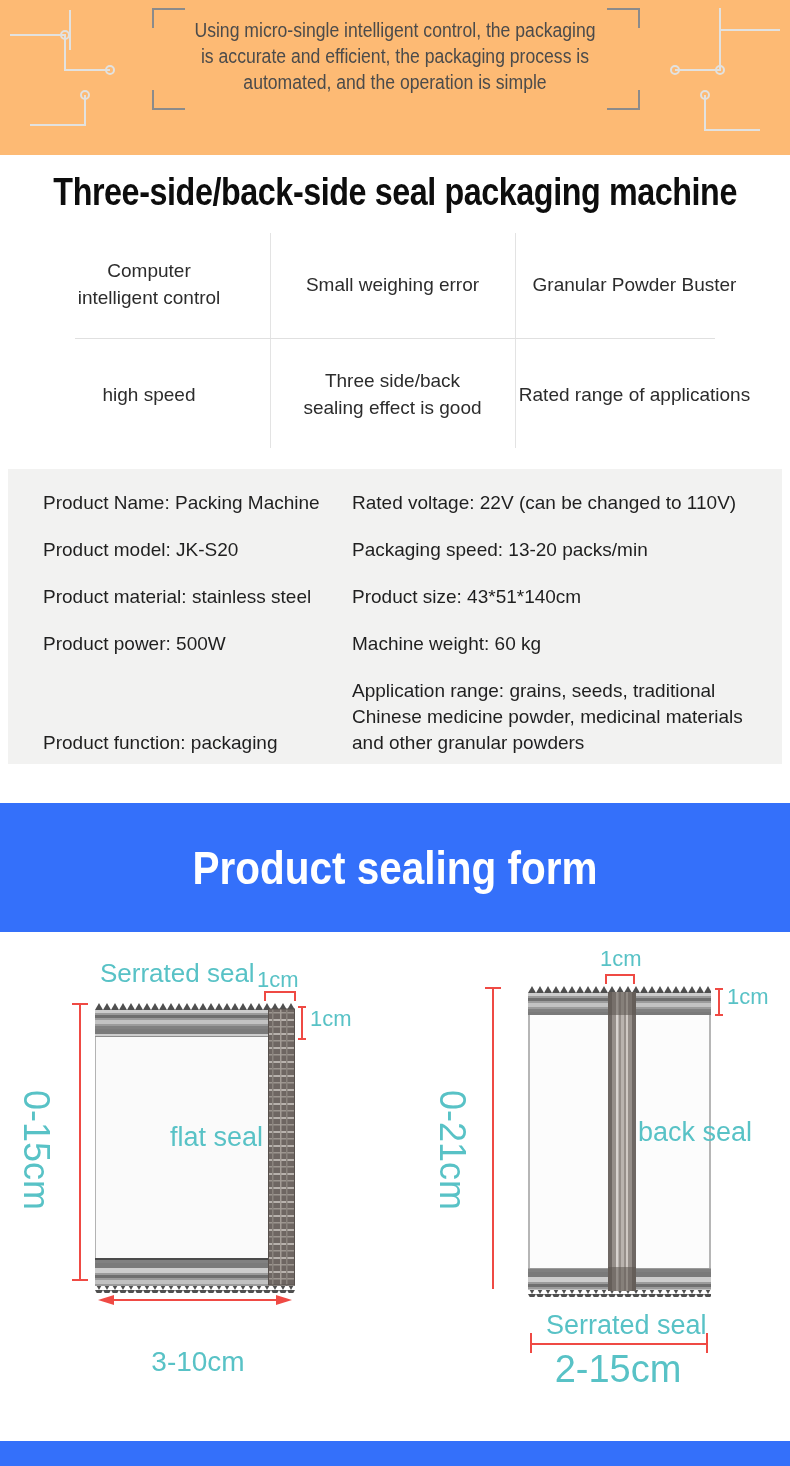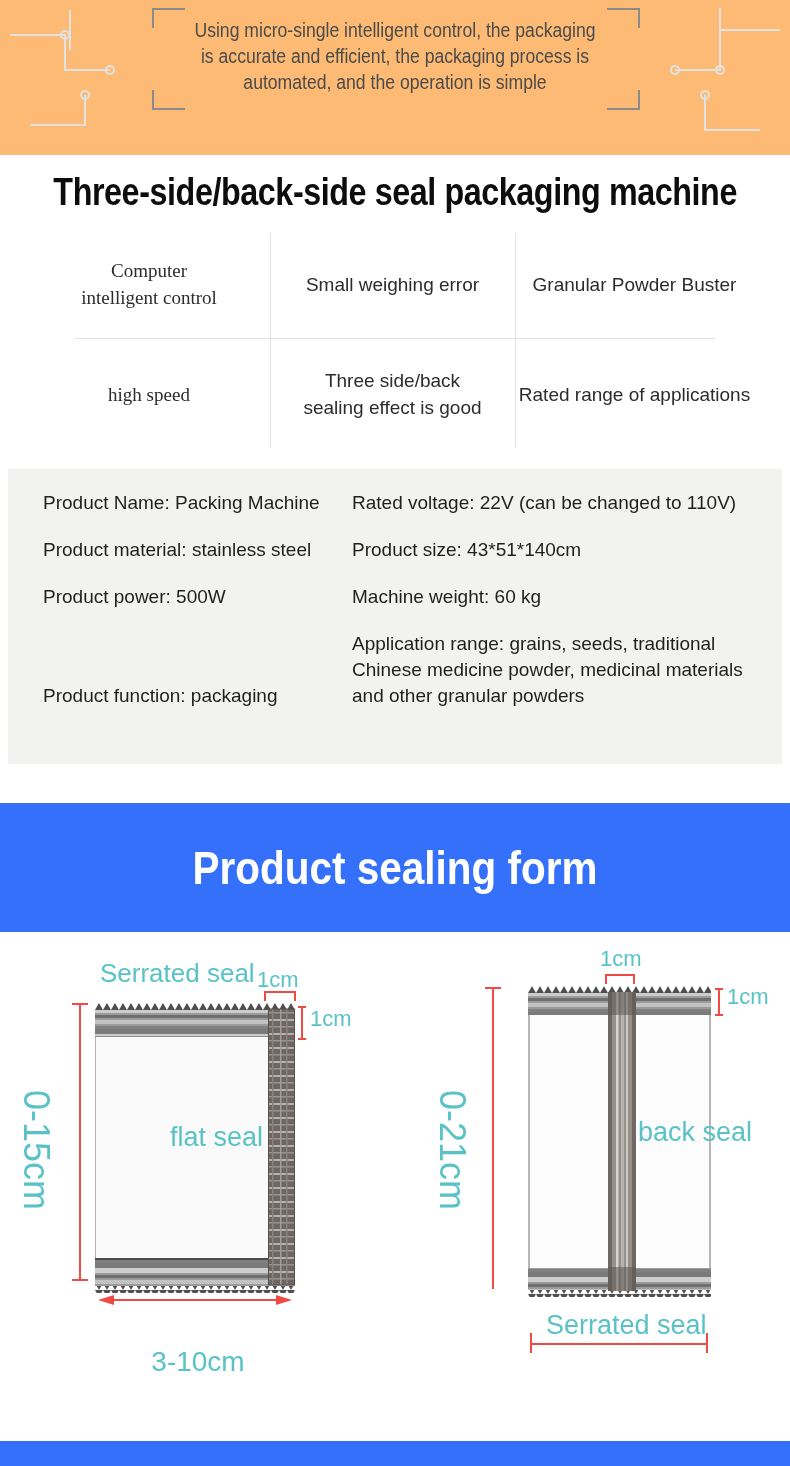--- a/index.html
+++ b/index.html
@@ -18,21 +18,21 @@
 
   
   .title-sec{height:75px;display:flex;align-items:center;justify-content:center;}
   .page-title{margin:0;font-size:38px;font-weight:700;color:#0d0d0d;white-space:nowrap;letter-spacing:-.5px;}
   .squish{display:inline-block;transform:scaleX(.85);transform-origin:center;}
 
   
   .features{position:relative;height:230px;}
   .fgrid{display:grid;grid-template-columns:270px 245px 275px;grid-template-rows:108px 112px;height:220px;}
   .feature{display:flex;align-items:center;justify-content:center;text-align:center;font-size:19px;line-height:27px;color:#2c2c2c;white-space:pre-line;}
-  .feature.c1{padding-left:28px;font-family:Liberation Serif, serif;}
+  .feature.c1{padding-left:28px;}
   .feature.c3{padding-right:36px;}
   .vdiv{position:absolute;top:3px;width:1px;height:215px;background:#e3e3e3;}
   .vdiv.v1{left:270px;} .vdiv.v2{left:515px;}
   .hdiv{position:absolute;left:75px;top:108px;width:640px;height:1px;background:#e0e0e0;}
 
   
   .specs{box-sizing:border-box;margin:9px 8px 0;height:295px;background:#f2f2f1;padding:21px 35px 0;}
   .spec-row{display:flex;align-items:flex-end;margin-bottom:21px;font-size:19px;line-height:26px;color:#1f1f1f;}
   .spec-left{width:309px;flex:none;}
   .spec-right{flex:1;}
@@ -148,20 +148,24 @@
     <div class="vdiv v2"></div>
     <div class="hdiv"></div>
   </section>
 
   <section class="specs">
     <div class="spec-row">
       <span class="spec-left">Product Name: Packing Machine</span>
       <span class="spec-right">Rated voltage: 22V (can be changed to 110V)</span>
     </div>
     <div class="spec-row">
+      <span class="spec-left">Product model: JK-S20</span>
+      <span class="spec-right">Packaging speed: 13-20 packs/min</span>
+    </div>
+    <div class="spec-row">
       <span class="spec-left">Product material: stainless steel</span>
       <span class="spec-right">Product size: 43*51*140cm</span>
     </div>
     <div class="spec-row">
       <span class="spec-left">Product power: 500W</span>
       <span class="spec-right">Machine weight: 60 kg</span>
     </div>
     <div class="spec-row">
       <span class="spec-left">Product function: packaging</span>
       <span class="spec-right">Application range: grains, seeds, traditional Chinese medicine powder, medicinal materials and other granular powders</span>
@@ -246,18 +250,19 @@
       <path class="red-stroke" d="M3,3 H19 M11,3 V304"></path>
     </svg>
     <span class="v-label teal lbl-0-21">0-21cm</span>
 
     <span class="abs teal lbl-back-seal">back seal</span>
 
     <span class="abs teal lbl-serrated-right">Serrated seal</span>
     <svg class="abs dim-h-right" width="188" height="26">
       <path class="red-stroke" d="M5,3 V23 M181,3 V23 M5,14 H181"></path>
     </svg>
+    <span class="abs teal lbl-2-15">2-15cm</span>
 
   </section>
 
   <footer class="next-strip"></footer>
 
 </div>
 
 </body></html>

